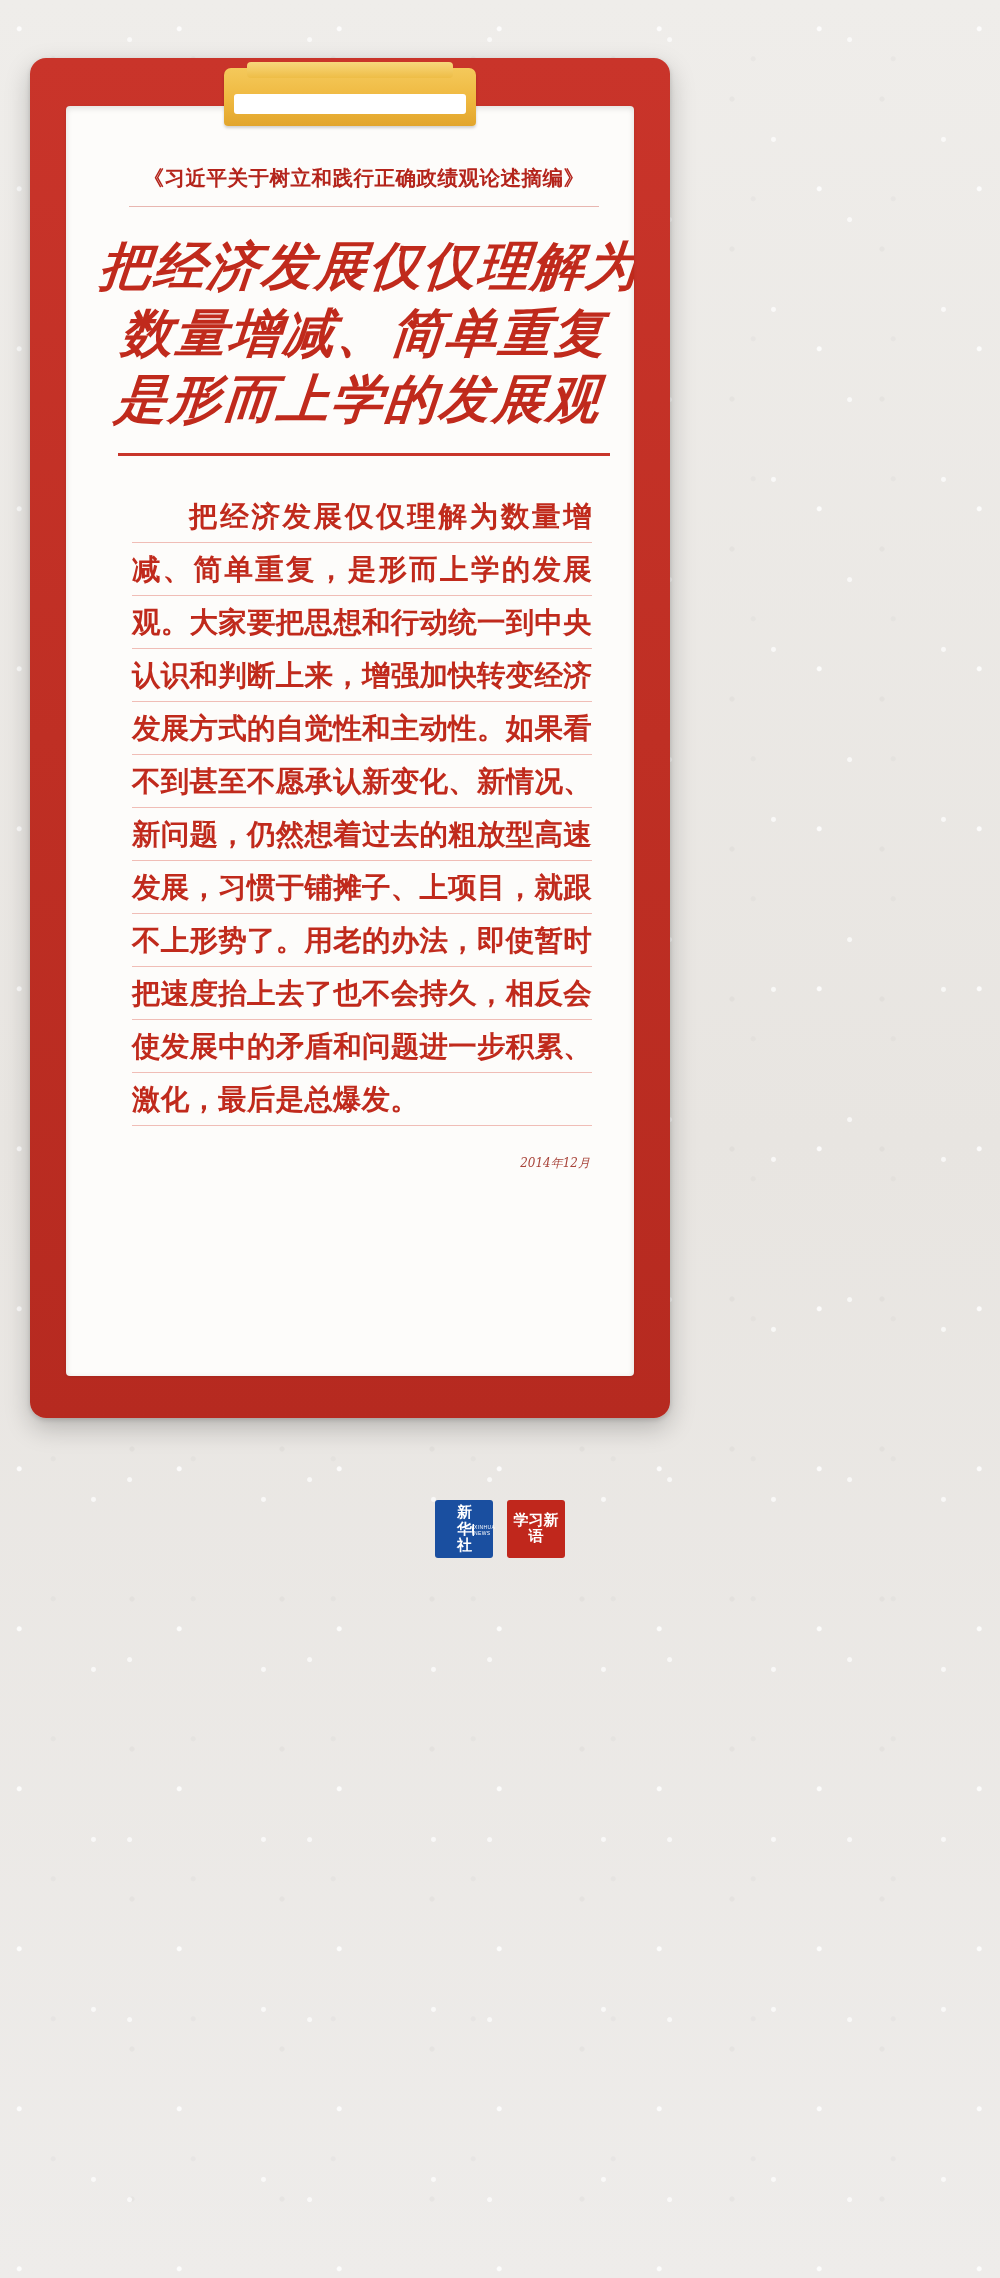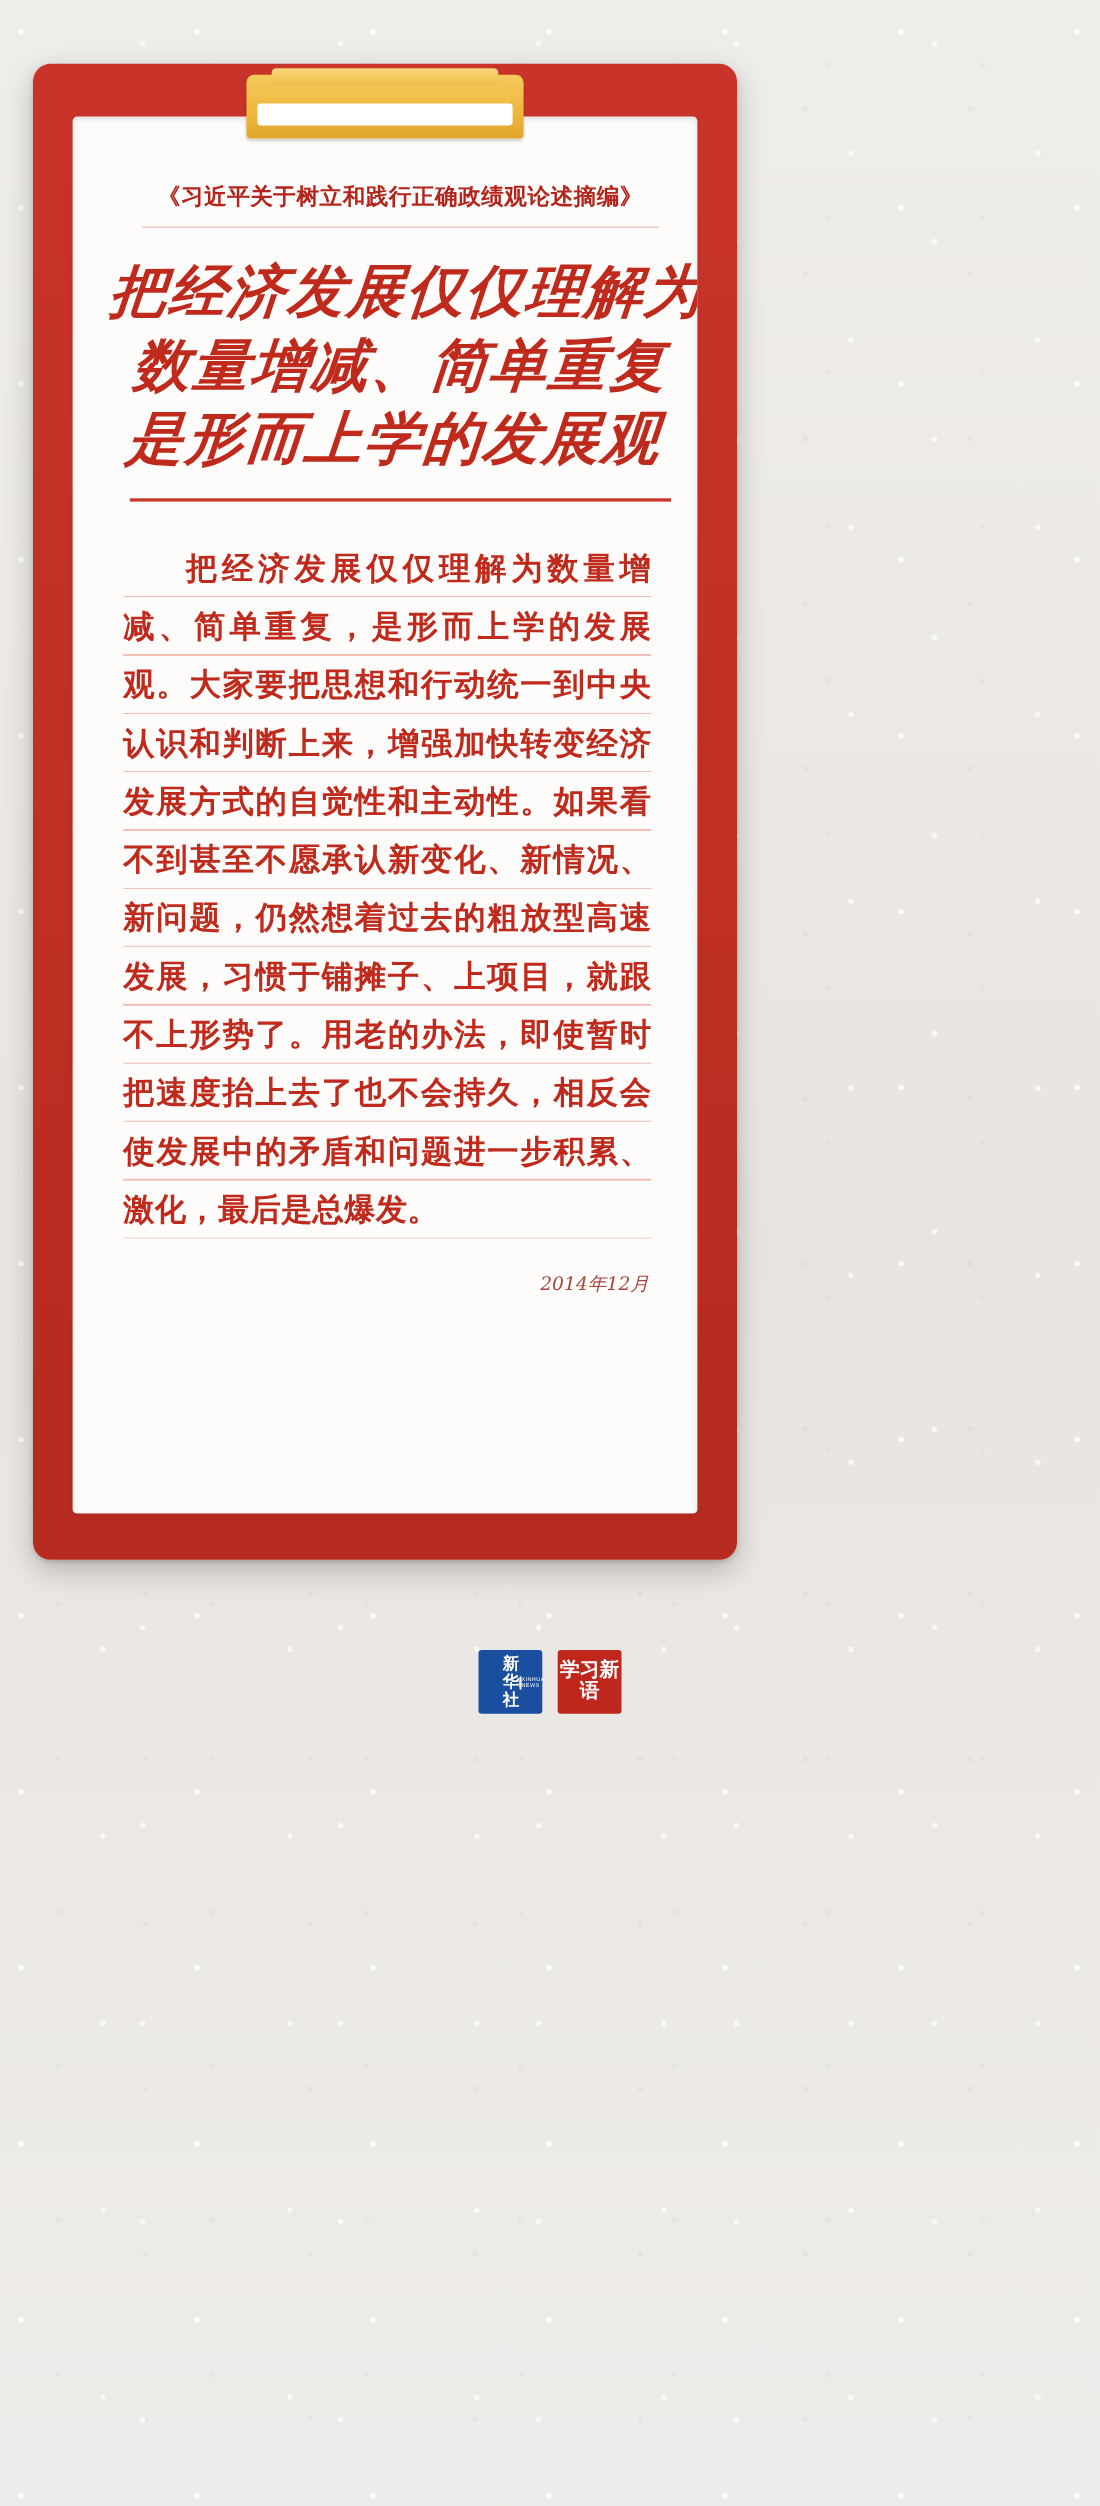--- a/index.html
+++ b/index.html
@@ -120,21 +120,21 @@
 
   .headline-rule {
     width: 492px;
     height: 3px;
     background: #c8352a;
     margin: 20px auto 0 auto;
   }
 
   
   .body-wrap {
-    margin: 34px 42px 0 18px;
+    margin: 34px 42px 0 38px;
     position: relative;
   }
   .body-text {
     color: #c02a1c;
     font-family: "DejaVu Sans", "Liberation Sans", sans-serif;
     font-size: 28.5px;
     font-weight: 700;
     line-height: 53px;
     text-align: justify;
     text-indent: 57px;
@@ -156,21 +156,21 @@
   
   .attrib {
     margin: 28px 44px 0 0;
     text-align: right;
     color: #a8443a;
     font-family: "DejaVu Serif", "Liberation Serif", serif;
     font-size: 19px;
     line-height: 1.65;
     font-style: italic;
   }
-  .attrib .date { font-size: 17px; }
+  .attrib .date { font-size: 12px; }
 
   
   .logos {
     position: absolute;
     left: 0;
     right: 0;
     top: 1500px;
     display: flex;
     justify-content: center;
     align-items: center;
@@ -223,21 +223,21 @@
   .logo-xuexi {
     width: 58px;
     height: 58px;
     background: #c0271c;
     border-radius: 3px;
     display: flex;
     align-items: center;
     justify-content: center;
     color: #fff;
     font-family: "DejaVu Serif", "Liberation Serif", serif;
-    font-size: 18px;
+    font-size: 15px;
     font-weight: 700;
     line-height: 1.05;
     text-align: center;
     letter-spacing: 0;
   }
 </style>
 </head>
 <body>
 
 <div class="board">

